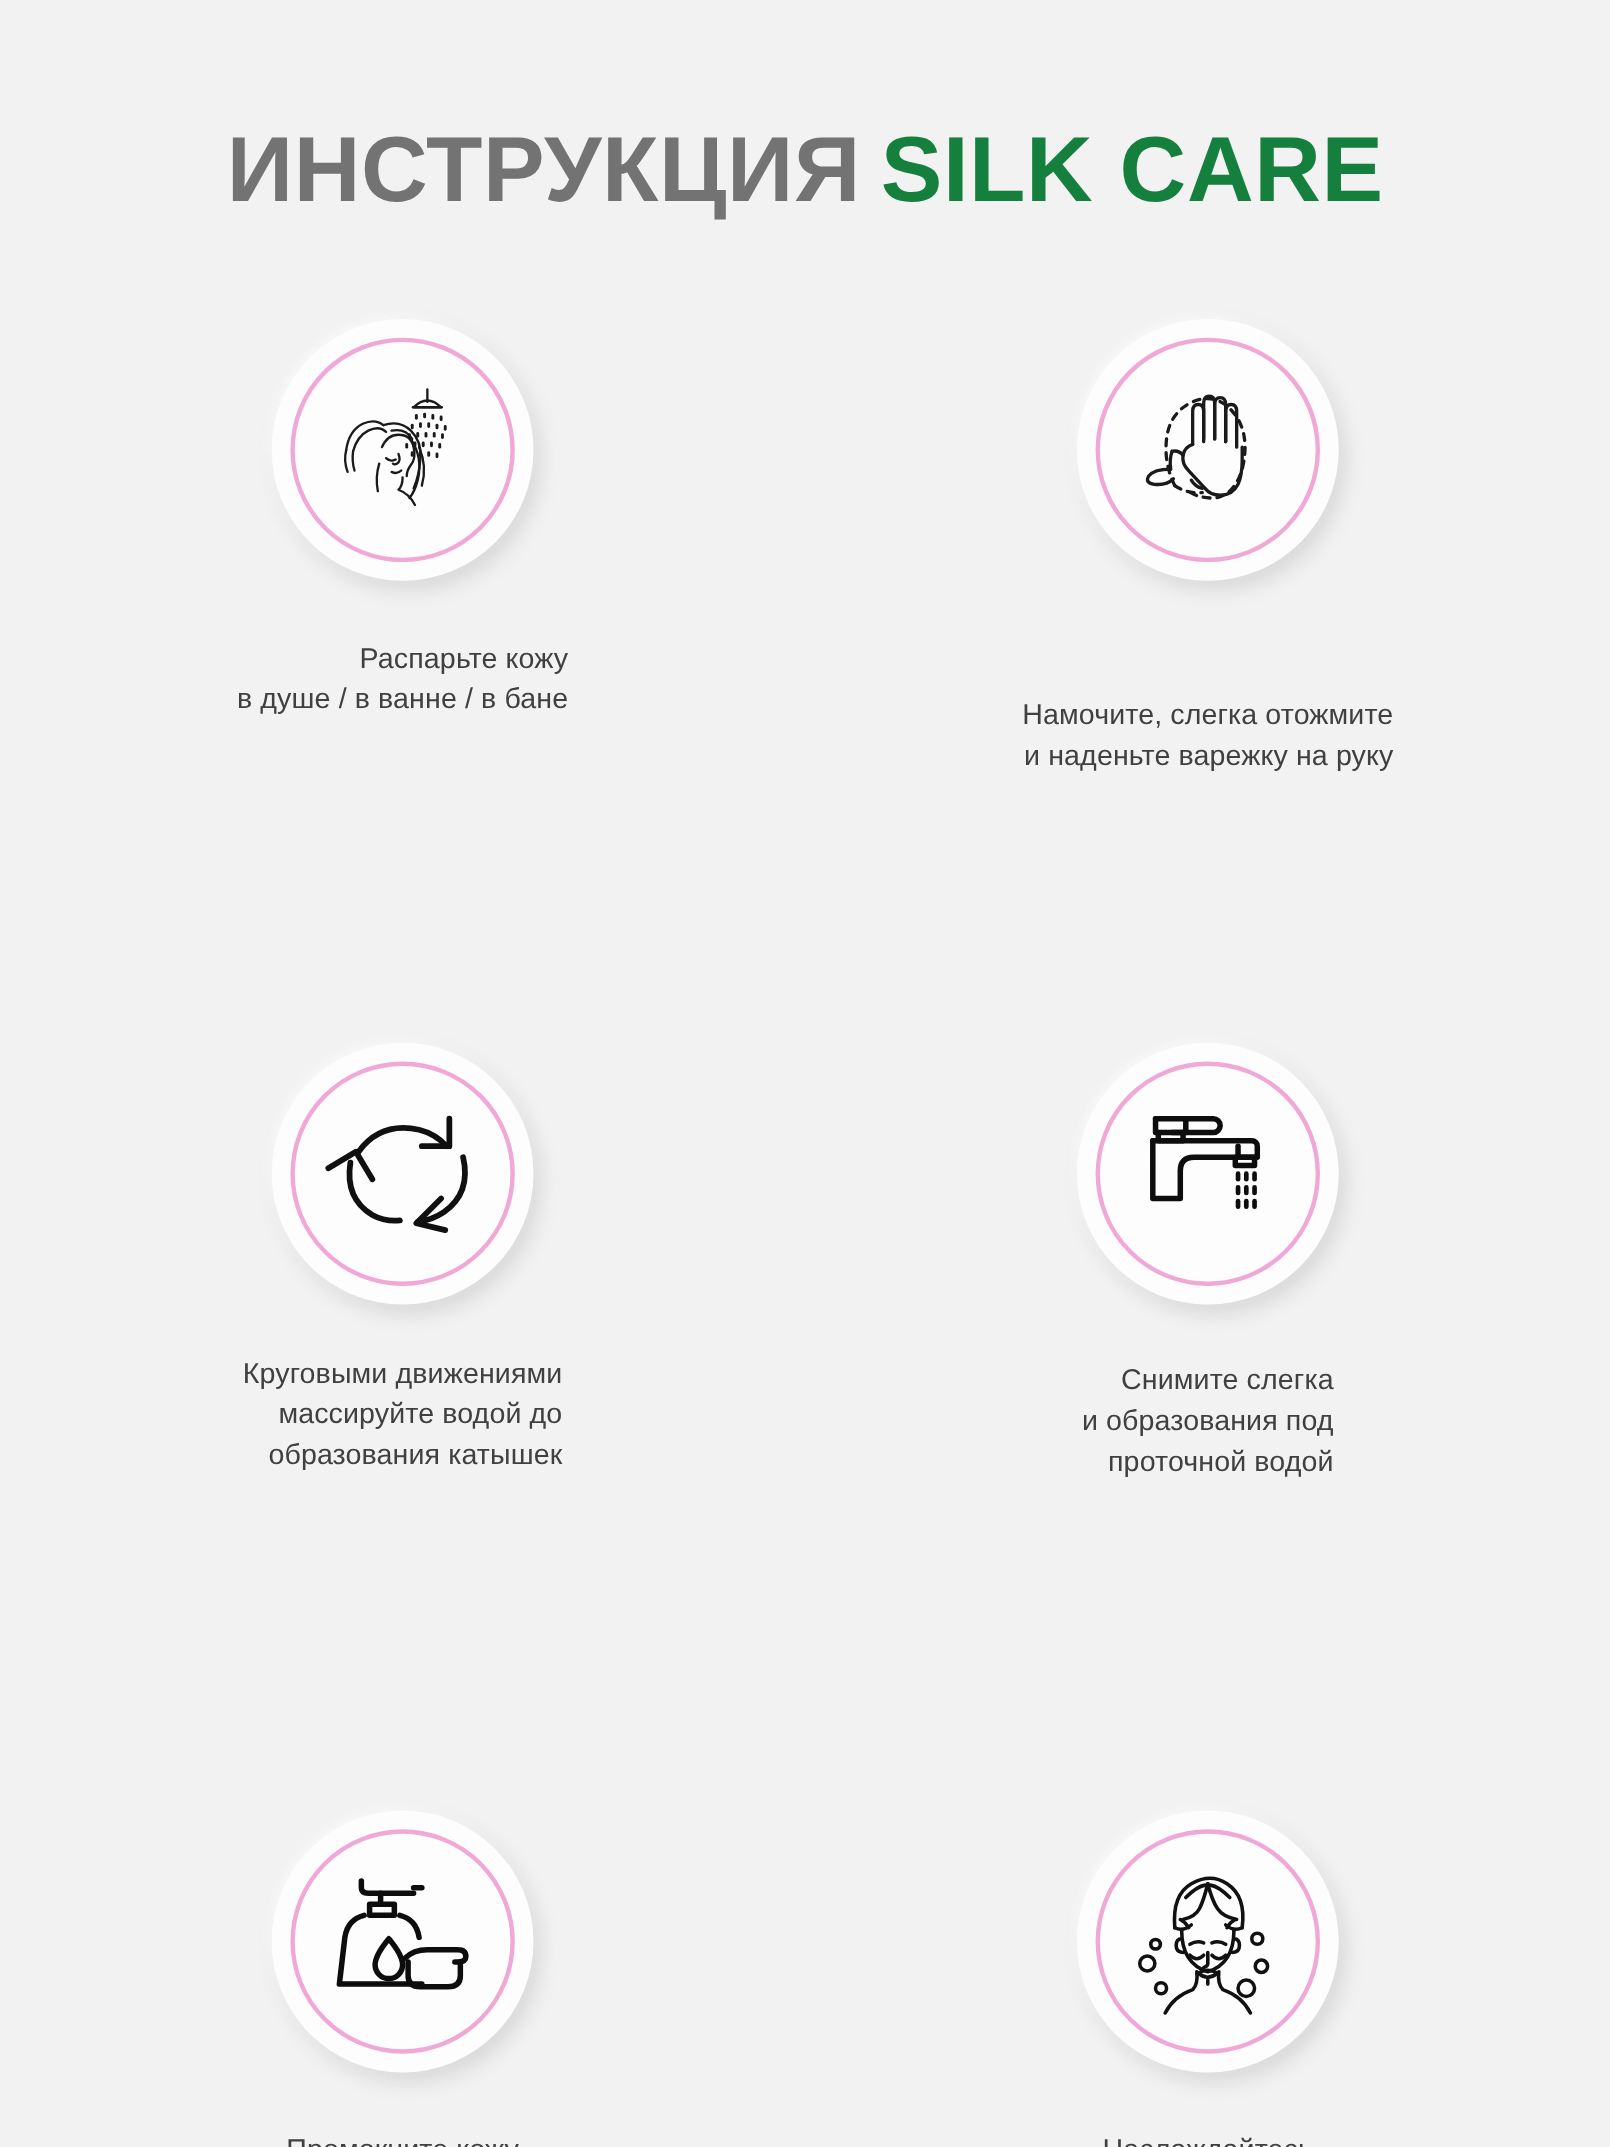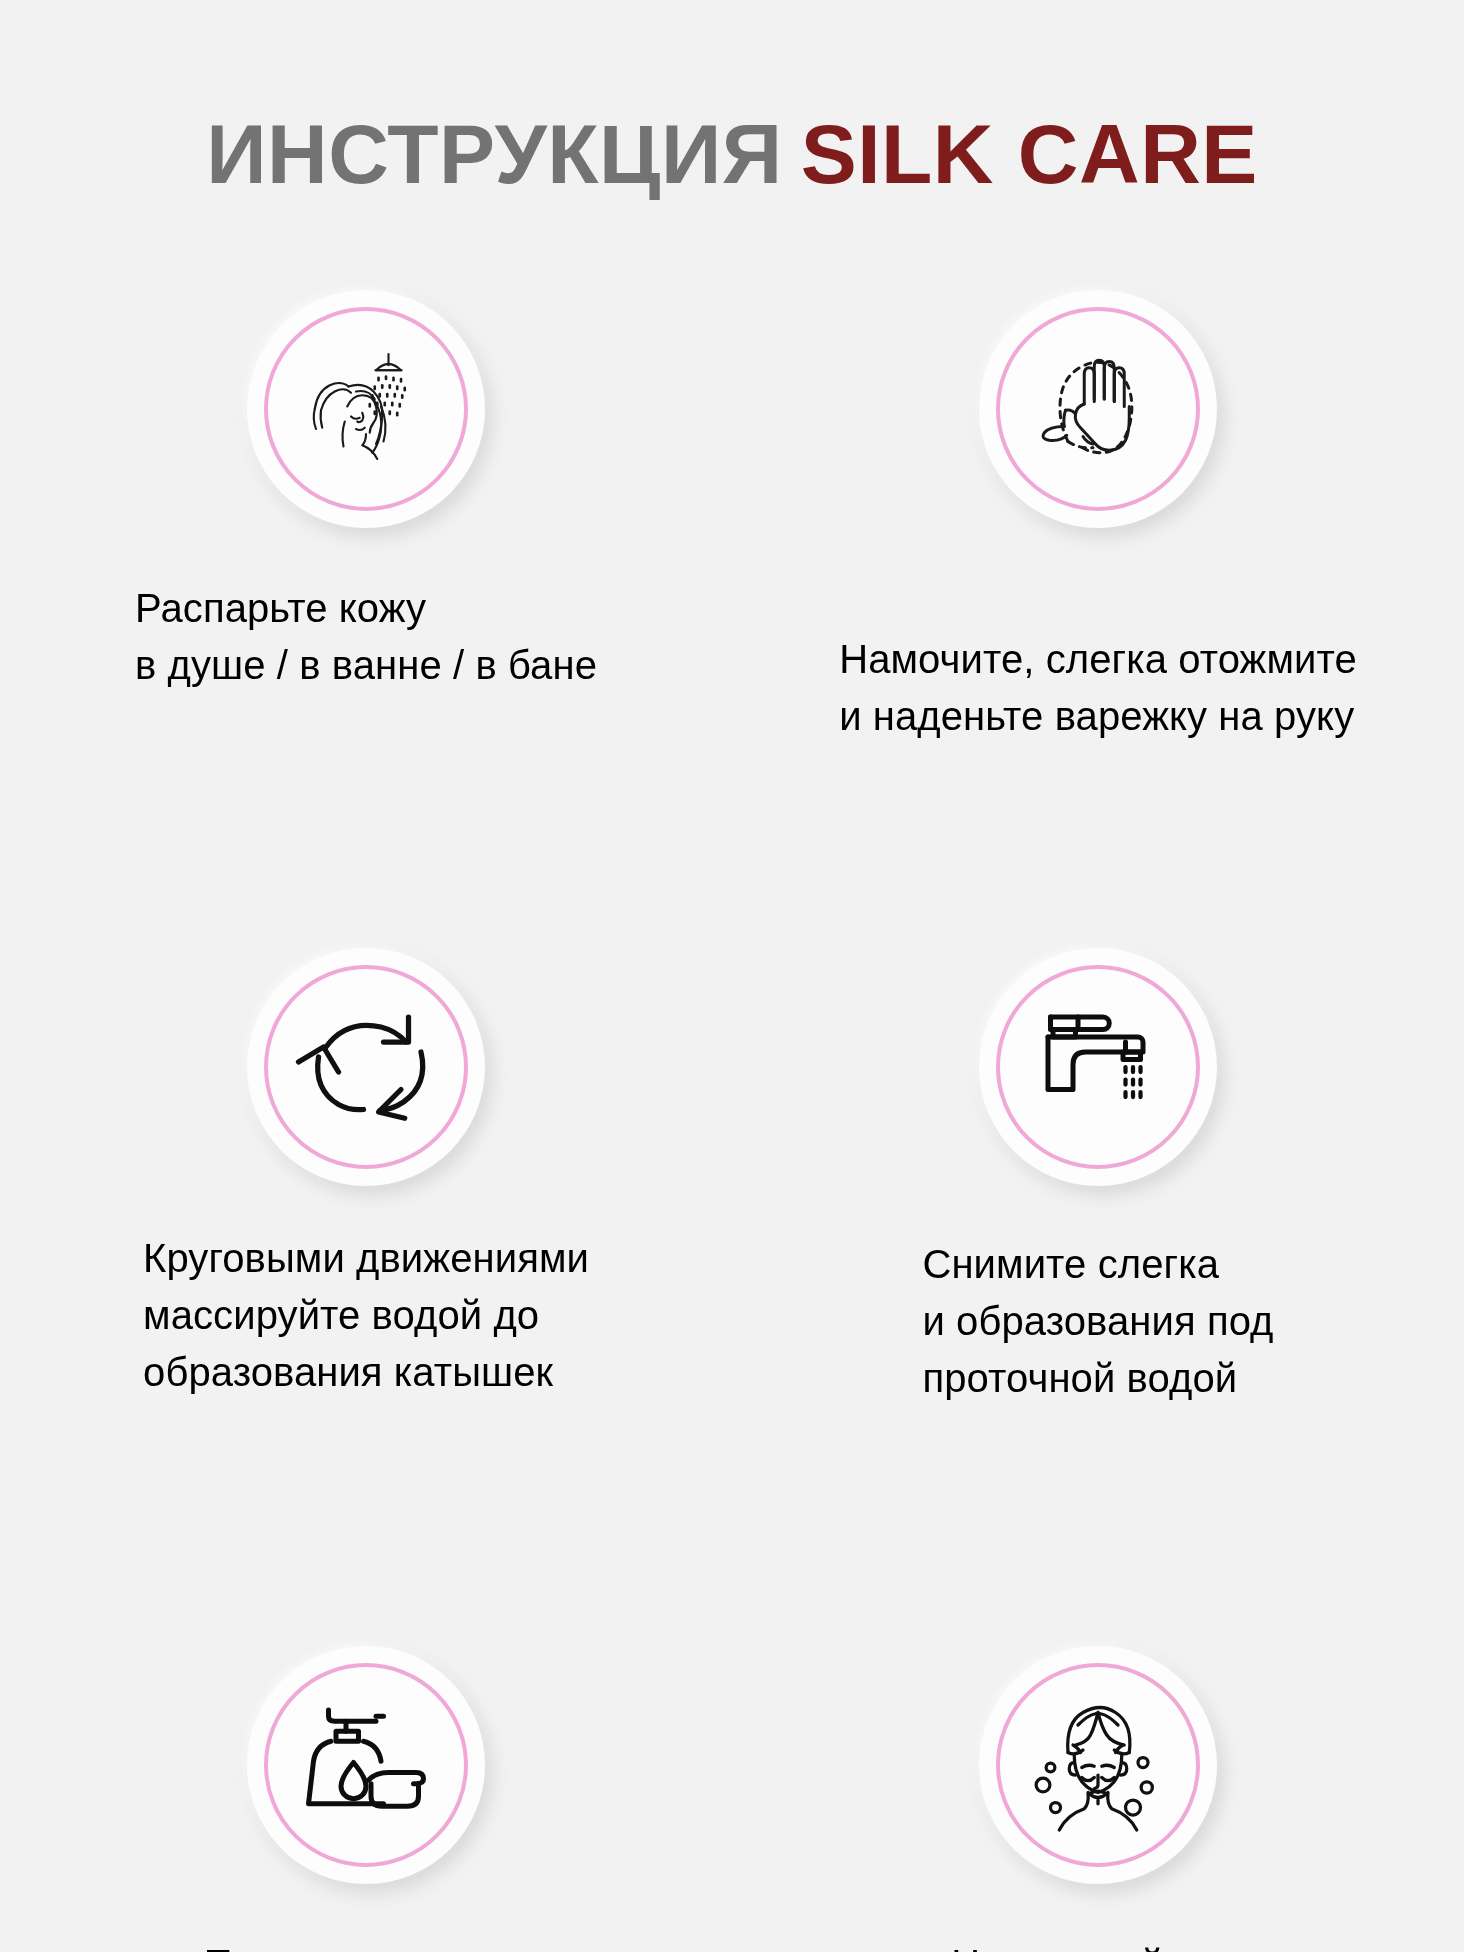--- a/index.html
+++ b/index.html
@@ -33,21 +33,21 @@
     font-size: 84px;
     font-weight: 700;
     letter-spacing: 0.5px;
     line-height: 1;
     white-space: nowrap;
   }
   .title .t-main {
     color: #737373;
   }
   .title .t-accent {
-    color: #7f1d1d;
+    color: #15803d;
     margin-left: 18px;
   }
 
   
   .grid {
     position: absolute;
     top: 276px;
     left: 0;
     width: 1464px;
     display: grid;
@@ -87,23 +87,23 @@
     pointer-events: none;
   }
   .badge svg {
     display: block;
     width: 150px;
     height: 150px;
   }
 
   .caption {
     margin-top: 48px;
-    text-align: left;
-    color: #000000;
-    font-size: 40px;
+    text-align: right;
+    color: #404040;
+    font-size: 26px;
     line-height: 1.42;
     font-weight: 400;
     letter-spacing: 0.1px;
     max-width: 680px;
   }
   .caption .ln { display: block; }
 
   
   .cell.r1 .badge { margin-top: 14px; }
   .cell.r1 .caption { margin-top: 52px; }

